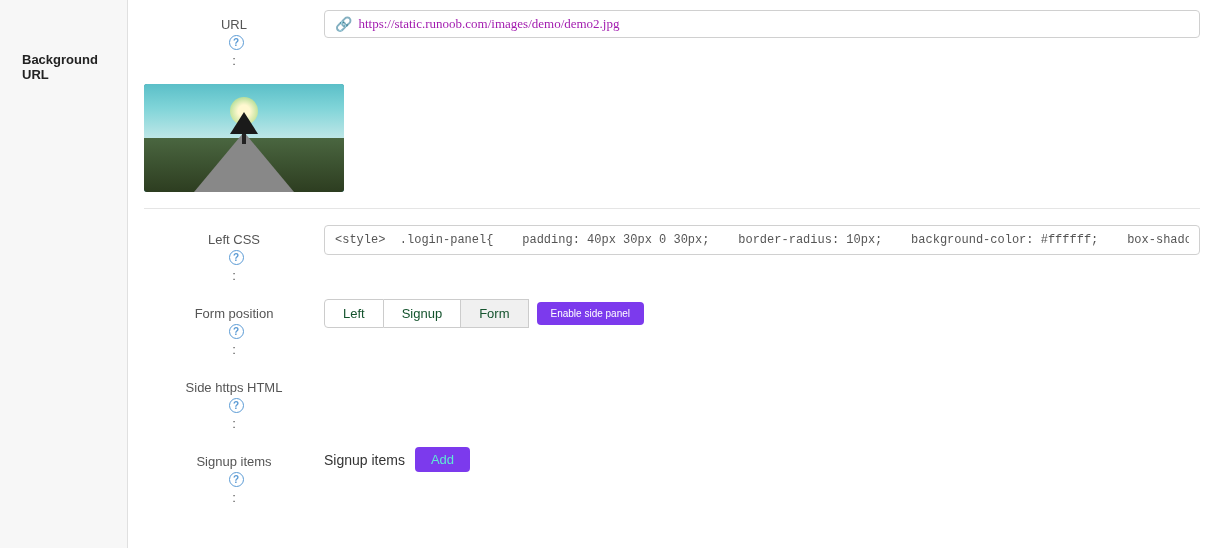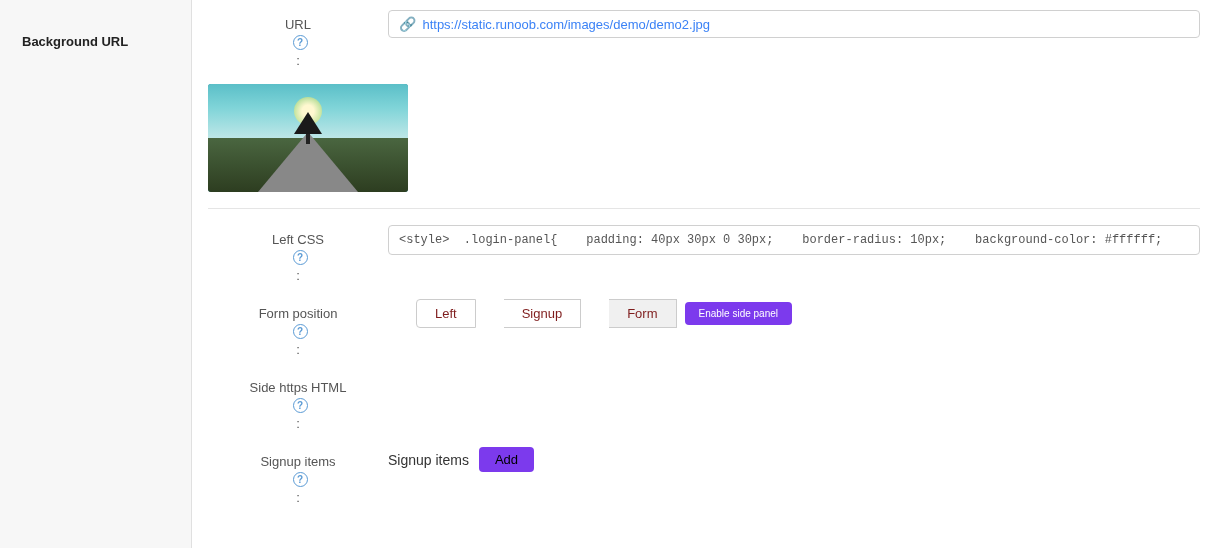--- a/index.html
+++ b/index.html
@@ -40,25 +40,25 @@
       margin-left: 4px;
     }
 
     .main-layout {
       display: flex;
       width: 1216px;
       min-height: 548px;
     }
 
     .left-sidebar {
-      width: 192px;
+      width: 128px;
       flex-shrink: 0;
       border-right: 1px solid #e0e0e0;
       background: #f7f7f7;
-      padding: 18px 12px 0 12px;
+      padding: 36px 12px 0 12px;
     }
 
     .main-body {
       flex: 1;
       padding: 10px 16px;
       overflow: hidden;
     }
 
     .row {
       display: flex;
@@ -92,22 +92,23 @@
       padding: 5px 10px;
       background: #fff;
       width: 100%;
     }
 
     .input-box input[type="text"] {
       border: none;
       outline: none;
       flex: 1;
       font-size: 13px;
-      color: #3b82f6;
+      color: #a21caf;
       background: transparent;
+      font-family: Liberation Serif, serif;
     }
 
     .chain-icon {
       color: #aaa;
       margin-right: 6px;
       font-size: 14px;
     }
 
     .image-preview {
       width: 200px;
@@ -205,22 +206,21 @@
       display: flex;
       align-items: center;
     }
 
     .btn-pos {
       padding: 6px 18px;
       font-size: 13px;
       border: 1px solid #ccc;
       background: #fff;
       cursor: pointer;
-      color: #7f1d1d;
-      margin-left: 28px;
+      color: #14532d;
     }
 
     .btn-pos:first-child {
       border-radius: 4px 0 0 4px;
     }
 
     .btn-pos:last-of-type {
       border-radius: 0 4px 4px 0;
     }
 
@@ -242,21 +242,21 @@
       color: #fff;
       cursor: pointer;
     }
 
     .btn-add {
       padding: 5px 16px;
       font-size: 13px;
       border: none;
       border-radius: 4px;
       background: #7c3aed;
-      color: #000000;
+      color: #5eead4;
       cursor: pointer;
     }
 
     .signup-row-inner {
       display: flex;
       align-items: center;
       gap: 10px;
     }
 
     .divider-line {

